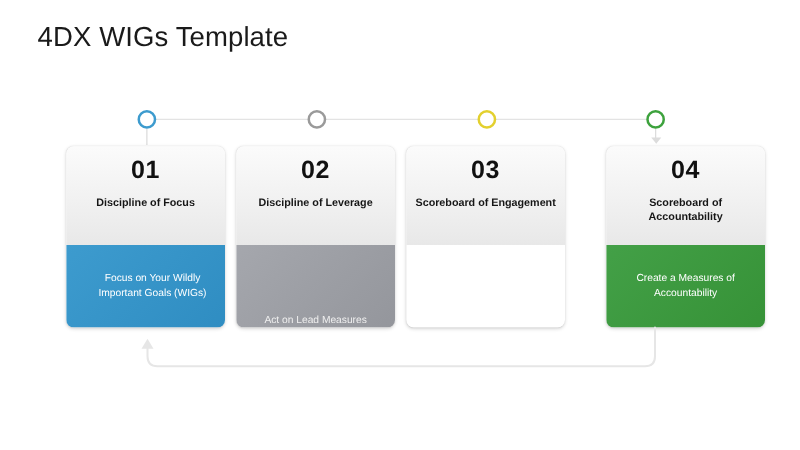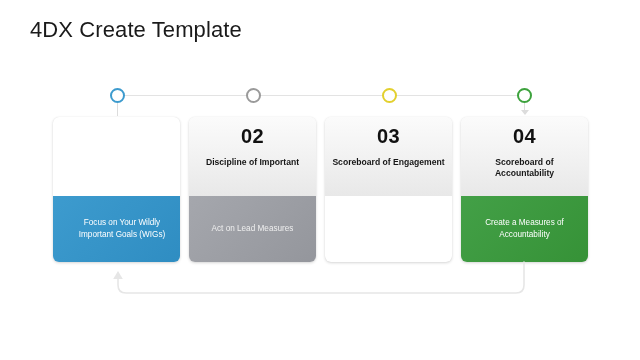--- a/index.html
+++ b/index.html
@@ -124,55 +124,59 @@
     left: 0; top: 0;
     width: 640px; height: 360px;
     pointer-events: none;
   }
 </style>
 </head>
 <body>
 
 <div id="slide">
 
-  <div id="page-title">4DX Create Template</div>
+  <div id="page-title">4DX WIGs Template</div>
 
   <div id="timeline">
       <div class="tl-line" style="left: 117px; width: 407px; background: rgb(227, 227, 227);"></div>
       <div class="tl-stem" style="left: 117px; top: 103px; height: 13px;"></div>
       <div class="tl-marker" style="left: 109.5px; border-color: rgb(61, 155, 206); pointer-events: auto;"></div>
       <div class="tl-marker" style="left: 245.5px; border-color: rgb(154, 154, 154); pointer-events: auto;"></div>
       <div class="tl-marker" style="left: 381.5px; border-color: rgb(227, 208, 46); pointer-events: auto;"></div>
       <div class="tl-stem" style="left: 524px; top: 103px; height: 8px;"></div>
       <div class="tl-arrow-down" style="left: 520.5px; top: 110px;"></div>
       <div class="tl-marker" style="left: 516.5px; border-color: rgb(61, 162, 61); pointer-events: auto;"></div>
     </div>
 
   <div id="cards-container">
       <div class="card" style="left: 53px;">
+        <div class="card-top">
+          <div class="card-num">01</div>
+          <div class="card-disc">Discipline of Focus</div>
+        </div>
         <div class="card-bottom" style="background: linear-gradient(135deg, rgb(61, 155, 206) 0%, rgb(47, 141, 194) 100%); padding-left: 20px;">
           <div class="card-desc">Focus on Your Wildly Important Goals (WIGs)</div>
         </div>
       </div>
       <div class="card" style="left: 189px;">
         <div class="card-top">
           <div class="card-num">02</div>
-          <div class="card-disc">Discipline of Important</div>
+          <div class="card-disc">Discipline of Leverage</div>
         </div>
-        <div class="card-bottom" style="background: linear-gradient(135deg, rgb(165, 167, 173) 0%, rgb(148, 150, 156) 100%);">
+        <div class="card-bottom" style="background: linear-gradient(135deg, rgb(165, 167, 173) 0%, rgb(148, 150, 156) 100%); align-items: flex-end;">
           <div class="card-desc dim">Act on Lead Measures</div>
         </div>
       </div>
       <div class="card" style="left: 325px;">
         <div class="card-top">
           <div class="card-num">03</div>
           <div class="card-disc">Scoreboard of Engagement</div>
         </div>
       </div>
-      <div class="card" style="left: 461px;">
+      <div class="card" style="left: 485px;">
         <div class="card-top">
           <div class="card-num">04</div>
           <div class="card-disc">Scoreboard of Accountability</div>
         </div>
         <div class="card-bottom" style="background: linear-gradient(135deg, rgb(67, 160, 71) 0%, rgb(54, 146, 55) 100%);">
           <div class="card-desc">Create a Measures of Accountability</div>
         </div>
       </div>
     </div>
 

